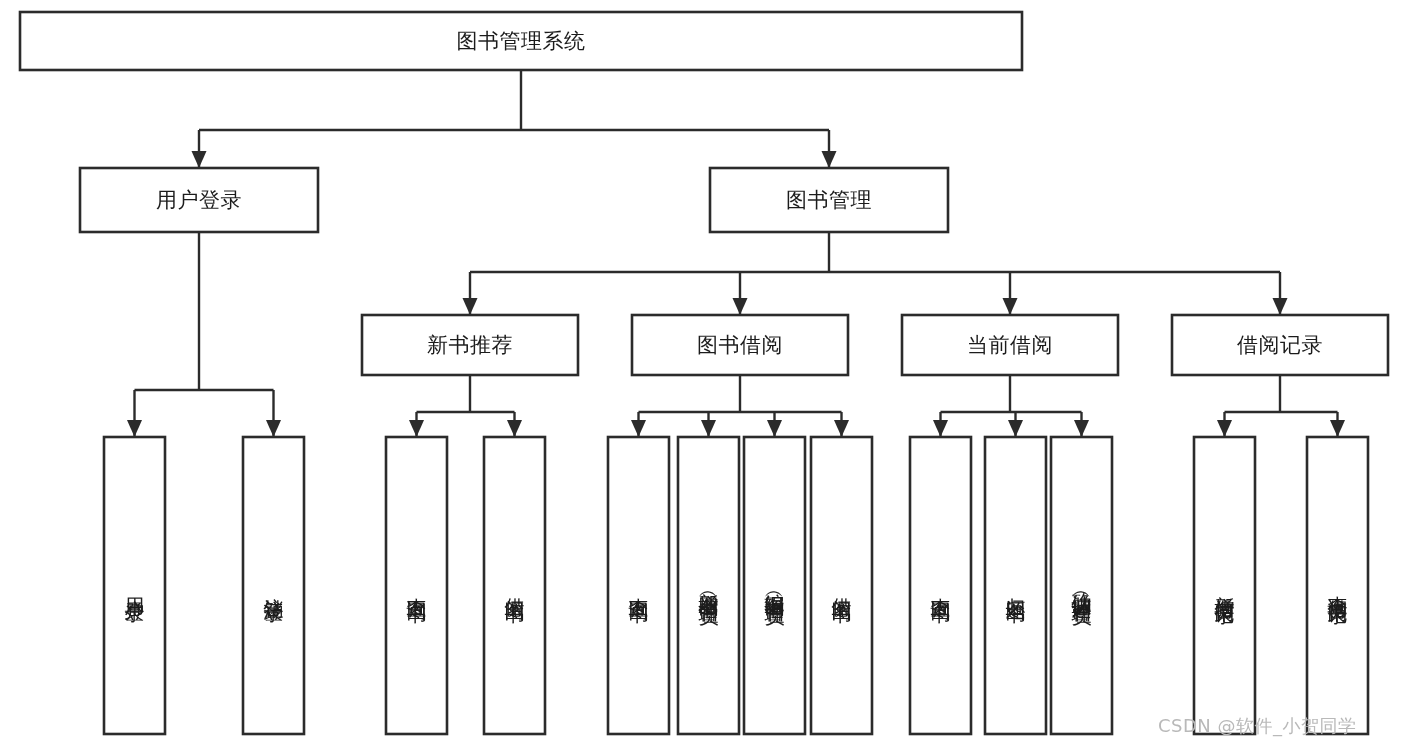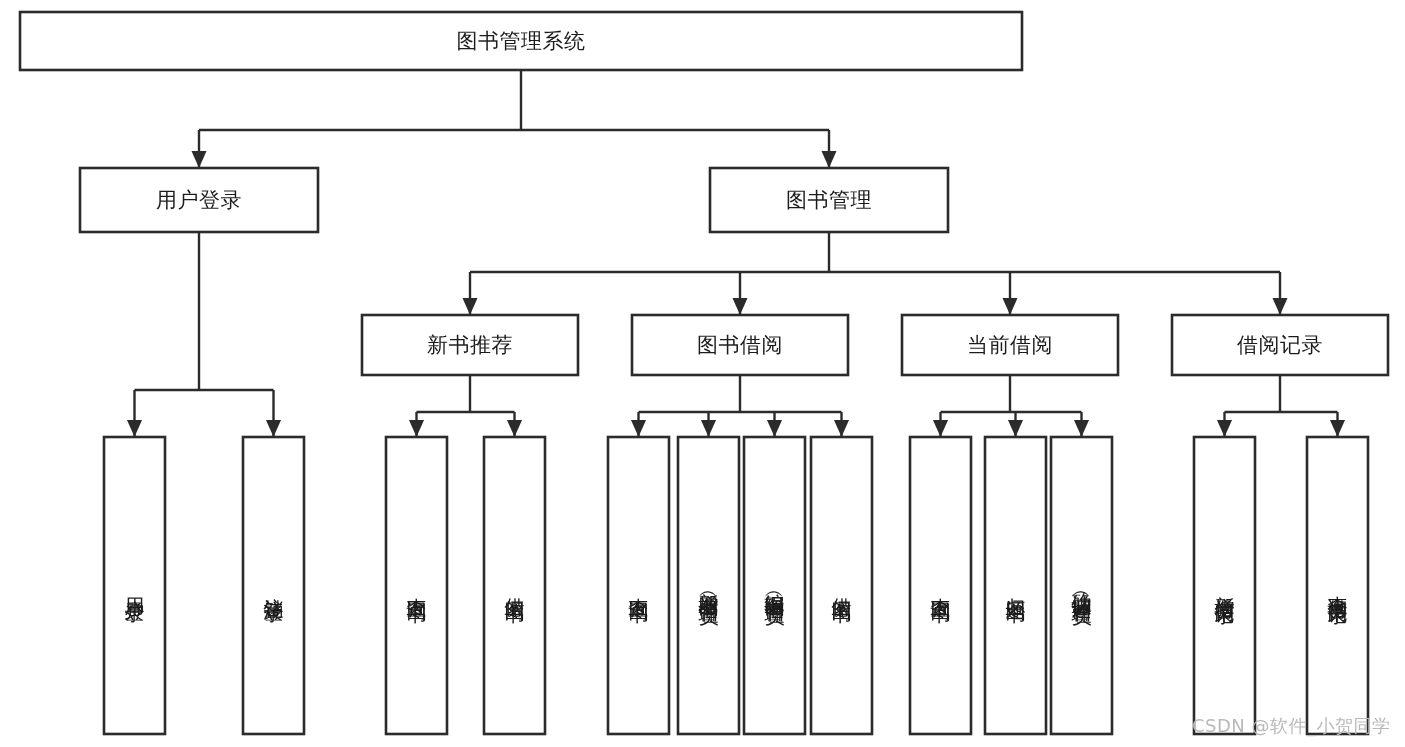--- a/index.html
+++ b/index.html
@@ -213,15 +213,15 @@
       <div class="node-label-v" style="left: 678px; top: 437px; width: 61px; height: 297px;">新增图书（管理员）</div>
       <div class="node-label-v" style="left: 744px; top: 437px; width: 61px; height: 297px;">编辑图书（管理员）</div>
       <div class="node-label-v" style="left: 811px; top: 437px; width: 61px; height: 297px;">借阅图书</div>
       <div class="node-label-v" style="left: 910px; top: 437px; width: 61px; height: 297px;">查询图书</div>
       <div class="node-label-v" style="left: 985px; top: 437px; width: 61px; height: 297px;">归还图书</div>
       <div class="node-label-v" style="left: 1051px; top: 437px; width: 61px; height: 297px;">确认归还（管理员）</div>
       <div class="node-label-v" style="left: 1194px; top: 437px; width: 61px; height: 297px;">新增借阅记录</div>
       <div class="node-label-v" style="left: 1307px; top: 437px; width: 61px; height: 297px;">查询借阅记录</div>
     </div>
 
-  <div class="watermark" style="left: 1192px; top: 714px;">CSDN @软件_小贺同学</div>
+  <div class="watermark" style="left: 1158px; top: 714px;">CSDN @软件_小贺同学</div>
 
 </div>
 
 </body></html>

